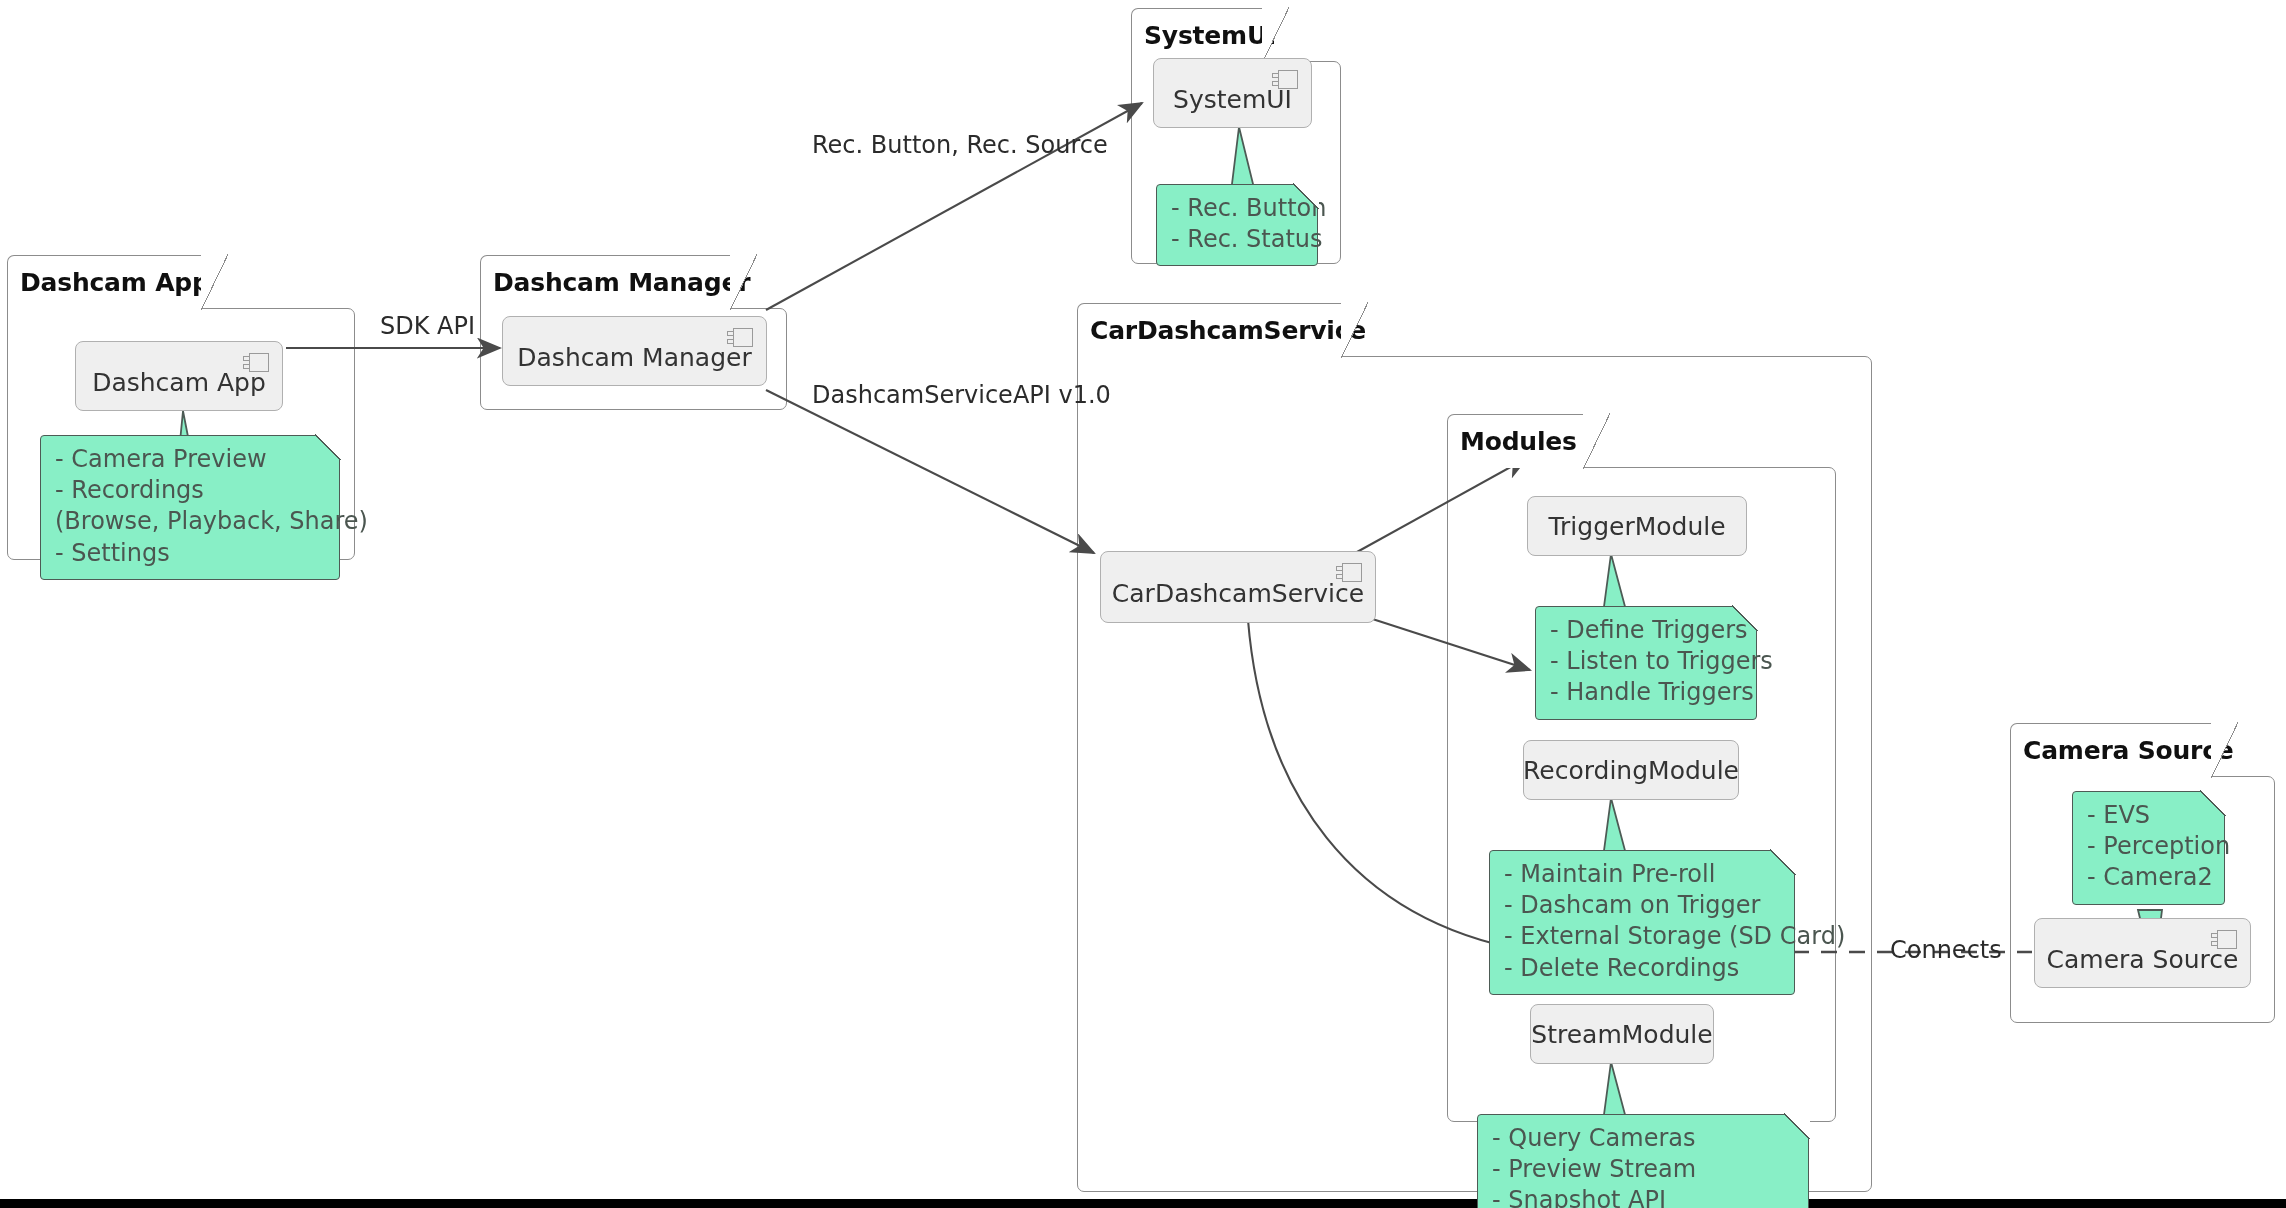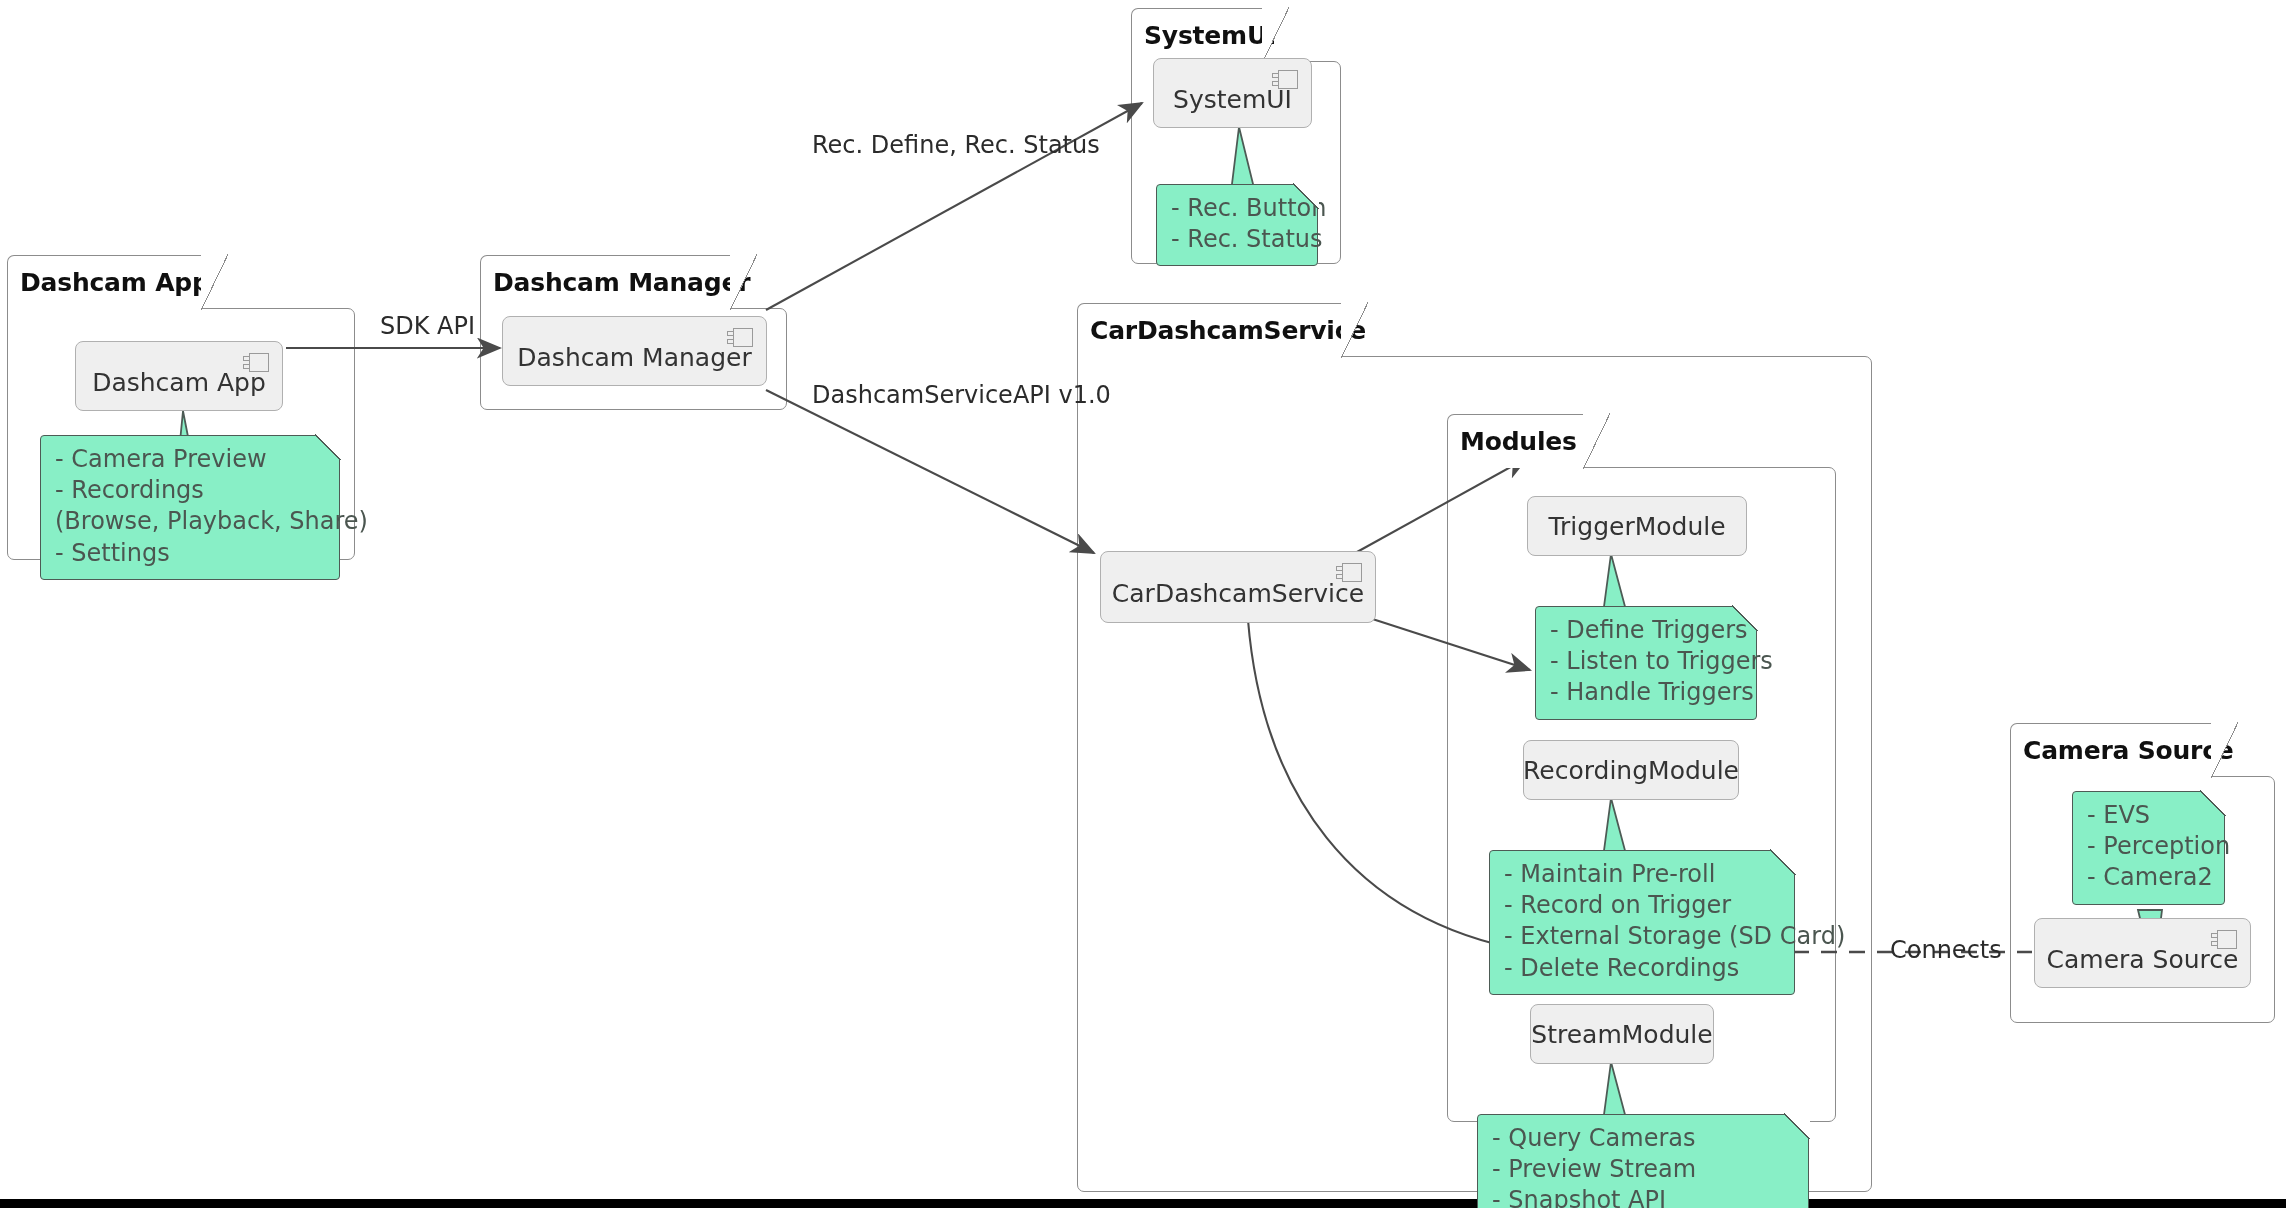--- a/index.html
+++ b/index.html
@@ -131,21 +131,21 @@
     <line x1="1357" y1="552" x2="1527" y2="458" stroke="#4a4a4a" stroke-width="2.1" marker-end="url(#ah)"></line>
 
     <line x1="1357" y1="614" x2="1530" y2="670" stroke="#4a4a4a" stroke-width="2.1" marker-end="url(#ah)"></line>
 
     <path d="M 1248 620 C 1262 790 1350 920 1528 951" fill="none" stroke="#4a4a4a" stroke-width="2.1" marker-end="url(#ah)"></path>
 
     <line x1="1737" y1="952" x2="2032" y2="952" stroke="#4a4a4a" stroke-width="2.3" stroke-dasharray="16 12"></line>
   </svg>
 
   <div class="edge-label" style="left:380px; top:312px;">SDK API</div>
-  <div class="edge-label" style="left:812px; top:131px;">Rec. Define, Rec. Status</div>
+  <div class="edge-label" style="left:812px; top:131px;">Rec. Button, Rec. Source</div>
   <div class="edge-label" style="left:812px; top:381px;">DashcamServiceAPI v1.0</div>
   <div class="edge-label" style="left:1890px; top:920px;margin-top:16px;">Connects</div>
 
   <div class="pkg" style="left:7px; top:255px; width:348px; height:305px;">
     <div class="pkg-tab" style="width:196px;">Dashcam App</div>
     <div class="pkg-body" style="left:0; top:53px; width:348px; height:252px;"></div>
 
     <div class="comp" style="left:68px; top:86px; width:208px; height:70px;">
       <span class="comp-icon">
         <span class="tab1"></span>
@@ -238,21 +238,21 @@
 
       <div class="comp" style="left:76px; top:326px; width:216px; height:60px;">
         <span class="comp-label" style="padding-top:0;">RecordingModule</span>
       </div>
       <svg class="stem" style="left:138px; top:380px;" width="60" height="66">
         <path d="M18,64 L26,4 L42,64 Z" fill="#88efc6" stroke="#4d5b55" stroke-width="1.8"></path>
       </svg>
       <div class="note" style="left:42px; top:436px; width:306px;">
         <span class="fold"></span>
         <div class="note-line">- Maintain Pre-roll</div>
-        <div class="note-line">- Record on Trigger</div>
+        <div class="note-line">- Dashcam on Trigger</div>
         <div class="note-line">- External Storage (SD Card)</div>
         <div class="note-line">- Delete Recordings</div>
       </div>
 
       <div class="comp" style="left:83px; top:590px; width:184px; height:60px;">
         <span class="comp-label" style="padding-top:0;">StreamModule</span>
       </div>
       <svg class="stem" style="left:138px; top:644px;" width="60" height="66">
         <path d="M18,64 L26,4 L42,64 Z" fill="#88efc6" stroke="#4d5b55" stroke-width="1.8"></path>
       </svg>

